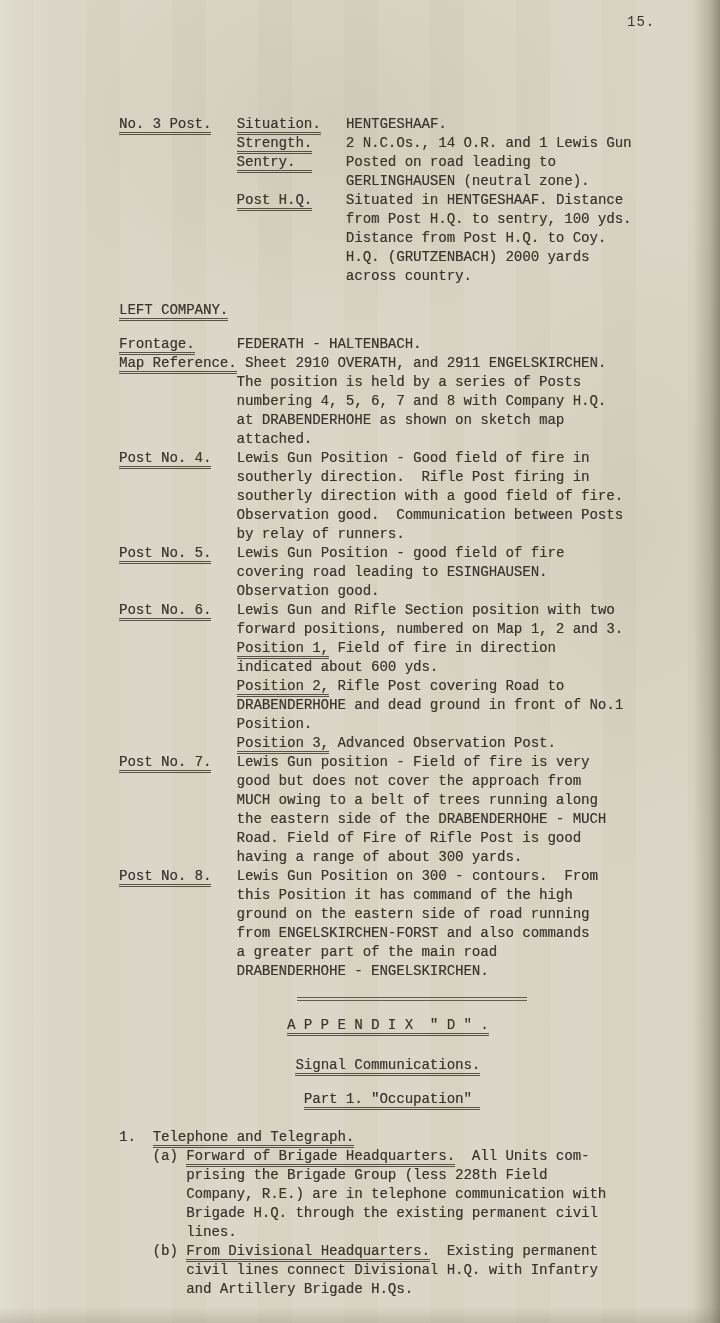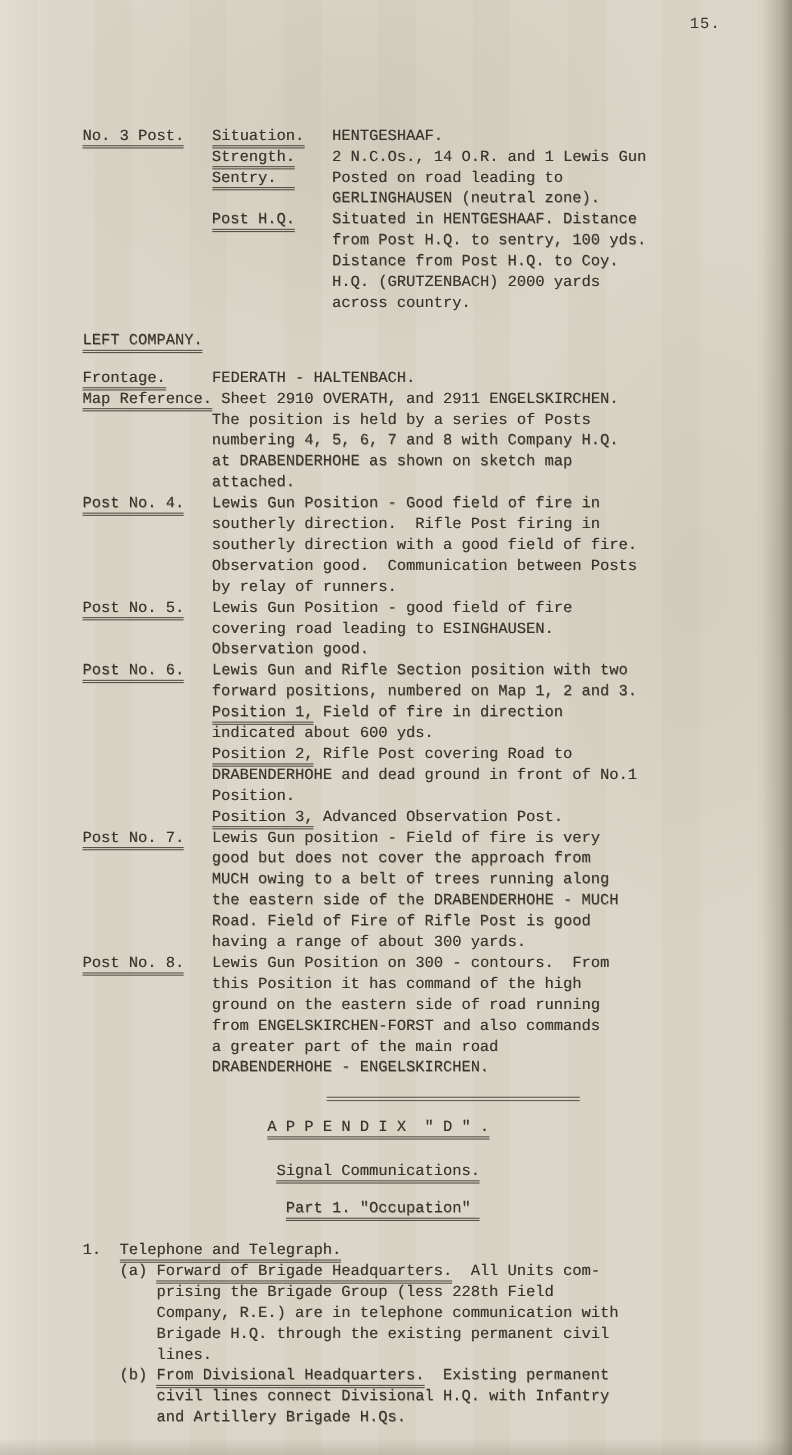--- a/index.html
+++ b/index.html
@@ -26,21 +26,21 @@
     padding: 115px 0 0 75px;
     white-space: pre;
     text-shadow: 0.4px 0.4px 0.5px rgba(56,52,44,0.45);
   }
   .page-number {
     position: absolute;
     top: 13px;
     left: 627px;
     letter-spacing: 1px;
   }
-  .line { white-space: pre; }
+  .line { white-space: pre; margin-left: 44px; }
   .u {
     border-bottom: 3px double rgba(56,52,44,0.82);
     padding-bottom: 0px;
   }
   .divider {
     width: 230px;
     margin-left: 222px;
     height: 0px;
     border-top: 4px double rgba(56,52,44,0.75);
   }

